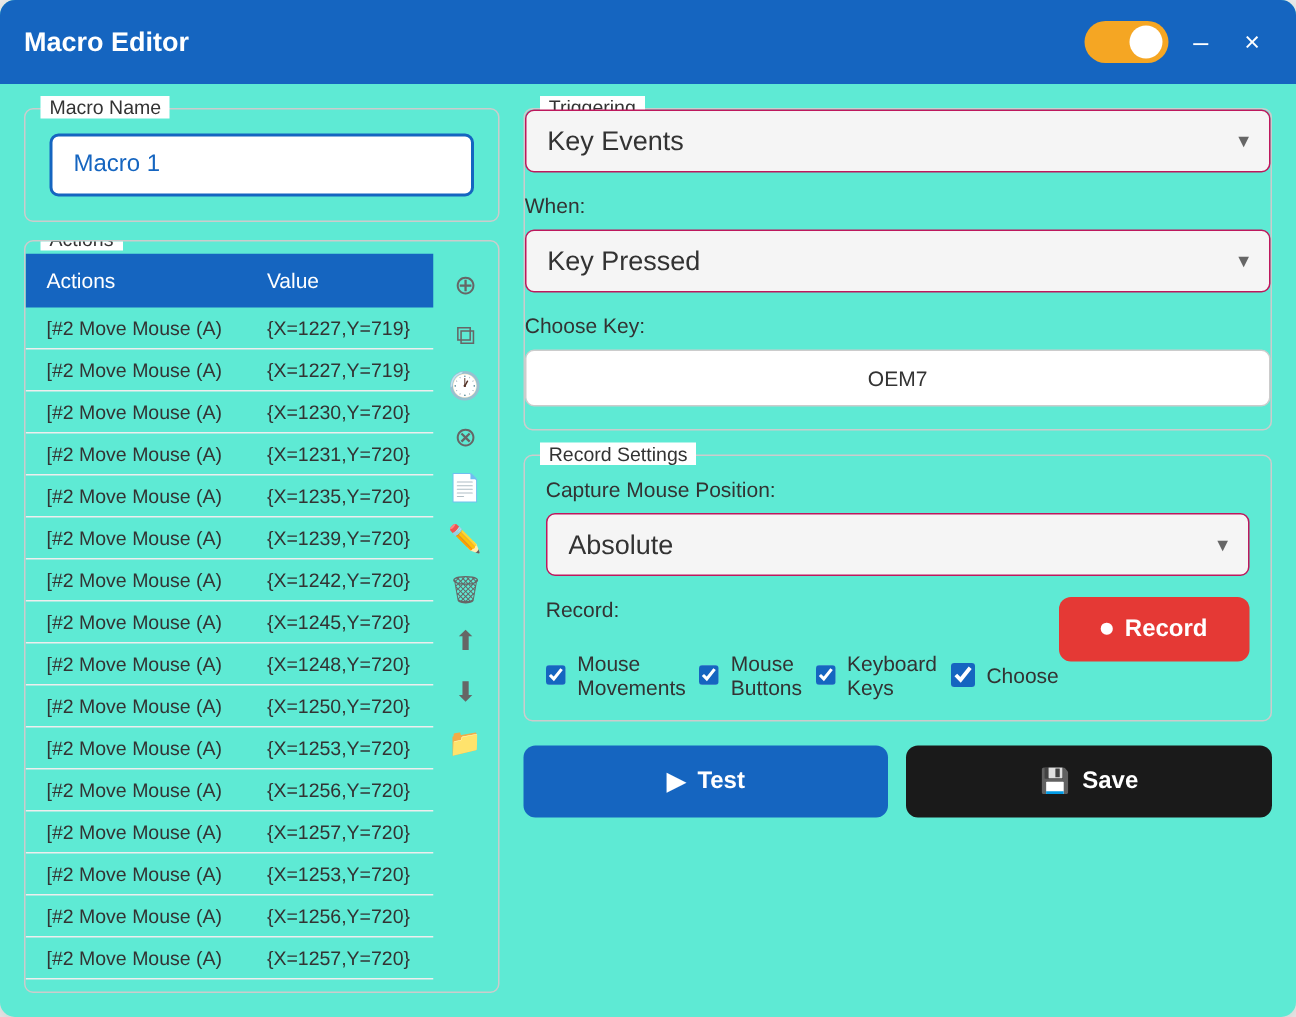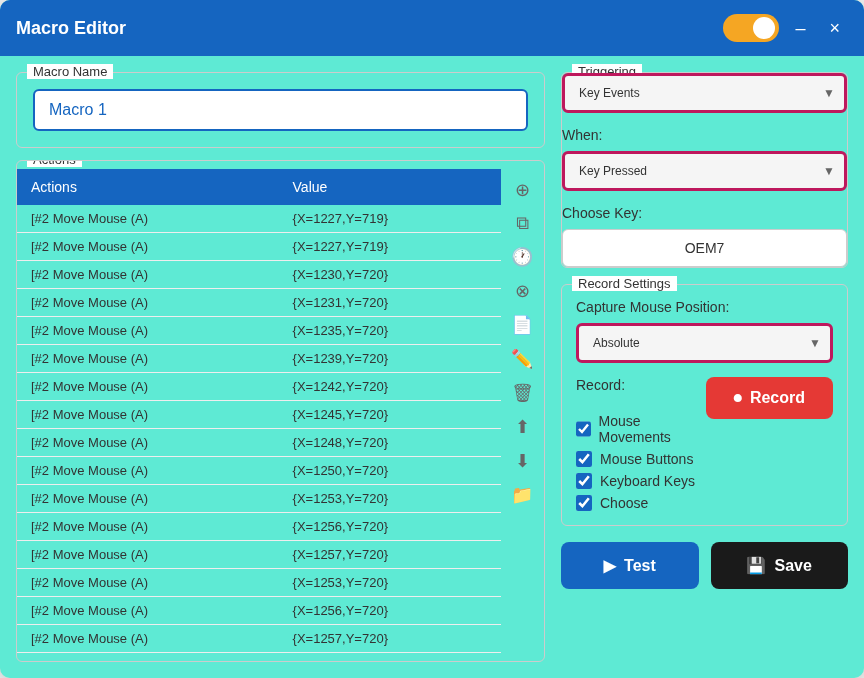--- a/index.html
+++ b/index.html
@@ -5,45 +5,45 @@
     * { box-sizing: border-box; margin: 0; padding: 0; }
     body { font-family: -apple-system, BlinkMacSystemFont, 'Segoe UI', sans-serif; background: #f0f0f0; display: flex; justify-content: center; align-items: center; min-height: 100vh; }
     .window { width: 864px; height: 678px; background: #5eead4; border-radius: 10px; overflow: hidden; display: flex; flex-direction: column; box-shadow: 0 4px 20px rgba(0,0,0,0.2); }
     .titlebar { background: #1565C0; padding: 0 16px; height: 56px; display: flex; align-items: center; justify-content: space-between; flex-shrink: 0; }
     .titlebar-title { color: white; font-size: 18px; font-weight: 600; }
     .titlebar-controls { display: flex; align-items: center; gap: 8px; }
     .toggle-switch { width: 56px; height: 28px; background: #f5a623; border-radius: 14px; position: relative; cursor: pointer; }
     .toggle-switch::after { content: ''; position: absolute; width: 22px; height: 22px; background: white; border-radius: 50%; top: 3px; right: 4px; }
     .btn-icon { background: none; border: none; color: white; font-size: 18px; cursor: pointer; padding: 4px 8px; line-height: 1; }
     .content { display: flex; flex: 1; padding: 16px; gap: 16px; overflow: hidden; }
-    .left-panel { width: 529px; display: flex; flex-direction: column; gap: 12px; }
+    .left-panel { width: 450px; display: flex; flex-direction: column; gap: 12px; }
     .right-panel { flex: 1; display: flex; flex-direction: column; gap: 16px; }
     .section-label { font-size: 13px; color: #333; font-weight: 500; background: white; padding: 0 6px; position: absolute; top: -9px; left: 10px; }
     .fieldset { border: 1.5px solid #ccc; border-radius: 6px; padding: 16px; position: relative; }
     .macro-name-input { width: 100%; border: 2px solid #1565C0; border-radius: 6px; padding: 10px 14px; font-size: 16px; color: #1565C0; outline: none; }
     .actions-fieldset { border: 1.5px solid #ccc; border-radius: 6px; position: relative; flex: 1; display: flex; flex-direction: column; overflow: hidden; }
     .actions-fieldset-label { font-size: 13px; color: #333; font-weight: 500; background: white; padding: 0 6px; position: absolute; top: -9px; left: 10px; z-index: 2; }
     .actions-inner { display: flex; flex: 1; overflow: hidden; margin-top: 8px; }
     .table-wrap { flex: 1; overflow-y: auto; }
     .actions-table { width: 100%; border-collapse: collapse; }
     .actions-table thead tr { background: #1565C0; color: white; }
     .actions-table thead th { padding: 10px 14px; text-align: left; font-weight: 500; font-size: 14px; }
     .actions-table tbody tr { border-bottom: 1px solid #eee; }
     .actions-table tbody td { padding: 6px 14px; font-size: 13px; color: #333; }
     .side-btns { display: flex; flex-direction: column; align-items: center; padding: 6px 6px; gap: 4px; }
     .side-btn { background: none; border: none; font-size: 18px; color: #666; cursor: pointer; padding: 4px; border-radius: 4px; }
     .triggering-fieldset { border: 1.5px solid #ccc; border-radius: 6px; position: relative; }
     .select-wrapper { position: relative; }
-    .select-wrapper select { width: 100%; padding: 10px 36px 10px 14px; border: 3px solid #be185d; border-radius: 6px; background: #f5f5f5; appearance: none; font-size: 12px; color: #333; cursor: pointer; outline: none; }
+    .select-wrapper select { width: 100%; padding: 10px 36px 10px 14px; border: 1px solid #be185d; border-radius: 6px; background: #f5f5f5; appearance: none; font-size: 18px; color: #333; cursor: pointer; outline: none; }
     .select-arrow { position: absolute; right: 12px; top: 50%; transform: translateY(-50%); pointer-events: none; color: #666; font-size: 12px; }
     .form-group { margin-bottom: 14px; }
     .form-group label { display: block; font-size: 14px; color: #333; margin-bottom: 8px; font-weight: 500; }
     .choose-key-input { width: 100%; padding: 10px 14px; border: 1.5px solid #ccc; border-radius: 6px; font-size: 14px; text-align: center; color: #333; outline: none; background: white; }
     .record-settings-fieldset { border: 1.5px solid #ccc; border-radius: 6px; padding: 14px; position: relative; }
-    .checkbox-group { display: flex; flex-direction: column; gap: 6px; margin-top: 8px; }
+    .checkbox-group { display: flex; flex-direction: row; gap: 6px; margin-top: 8px; }
     .checkbox-item { display: flex; align-items: center; gap: 8px; font-size: 14px; color: #333; }
     .checkbox-item input[type=checkbox] { width: 16px; height: 16px; accent-color: #1565C0; }
     .record-row { display: flex; justify-content: space-between; align-items: flex-start; }
     .record-btn { background: #e53935; color: white; border: none; border-radius: 8px; padding: 12px 28px; font-size: 16px; font-weight: 600; cursor: pointer; display: flex; align-items: center; gap: 8px; }
     .bottom-btns { display: flex; gap: 12px; }
     .test-btn { flex: 1; background: #1565C0; color: white; border: none; border-radius: 8px; padding: 14px; font-size: 16px; font-weight: 600; cursor: pointer; display: flex; align-items: center; justify-content: center; gap: 8px; }
     .save-btn { flex: 1; background: #1a1a1a; color: white; border: none; border-radius: 8px; padding: 14px; font-size: 16px; font-weight: 600; cursor: pointer; display: flex; align-items: center; justify-content: center; gap: 8px; }
     ::-webkit-scrollbar { width: 6px; }
     ::-webkit-scrollbar-track { background: #f1f1f1; }
     ::-webkit-scrollbar-thumb { background: #ccc; border-radius: 3px; }
@@ -187,21 +187,21 @@
           <div class="select-wrapper">
             <select>
               <option>Key Pressed</option>
               <option>Key Released</option>
               <option>Key Held</option>
             </select>
             <span class="select-arrow">▼</span>
           </div>
         </div>
 
-        <div class="form-group" style="margin-bottom:0">
+        <div class="form-group" style="margin-bottom:15px">
           <label>Choose Key:</label>
           <input class="choose-key-input" type="text" value="OEM7" style="">
         </div>
       </div>
 
       <div class="record-settings-fieldset">
         <span class="section-label">Record Settings</span>
 
         <div class="form-group">
           <label>Capture Mouse Position:</label>

